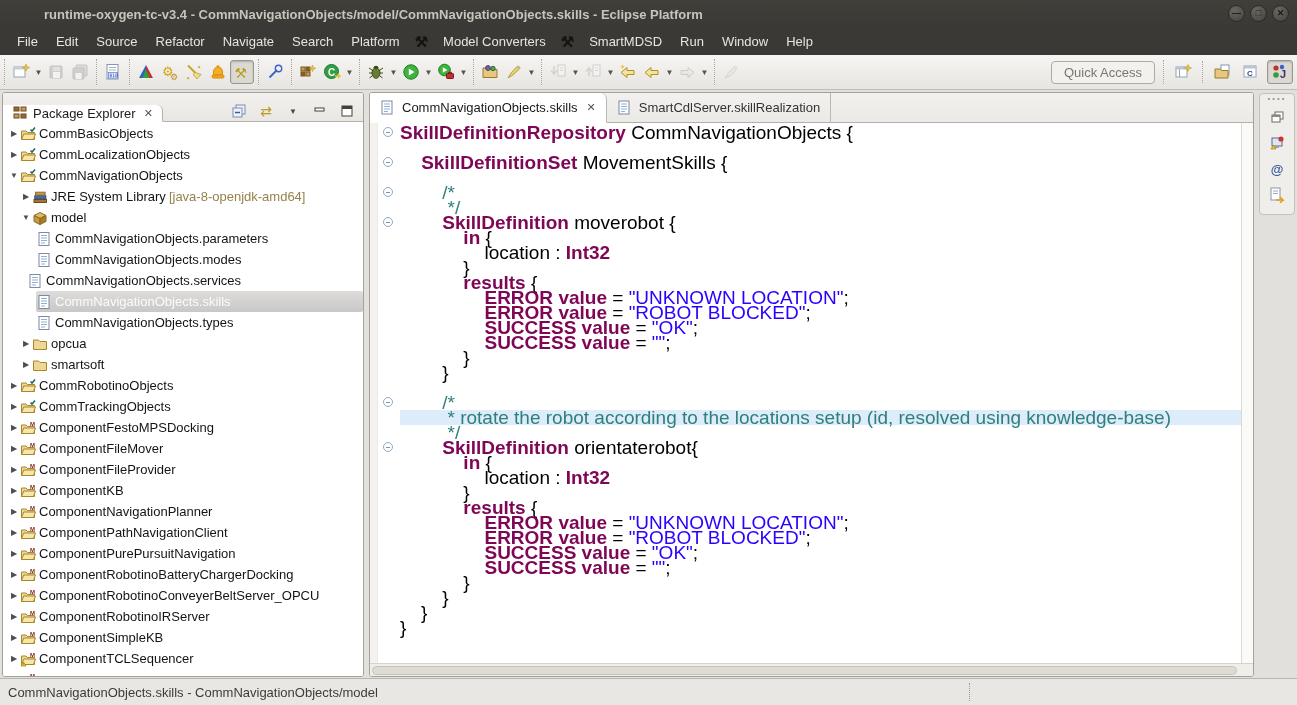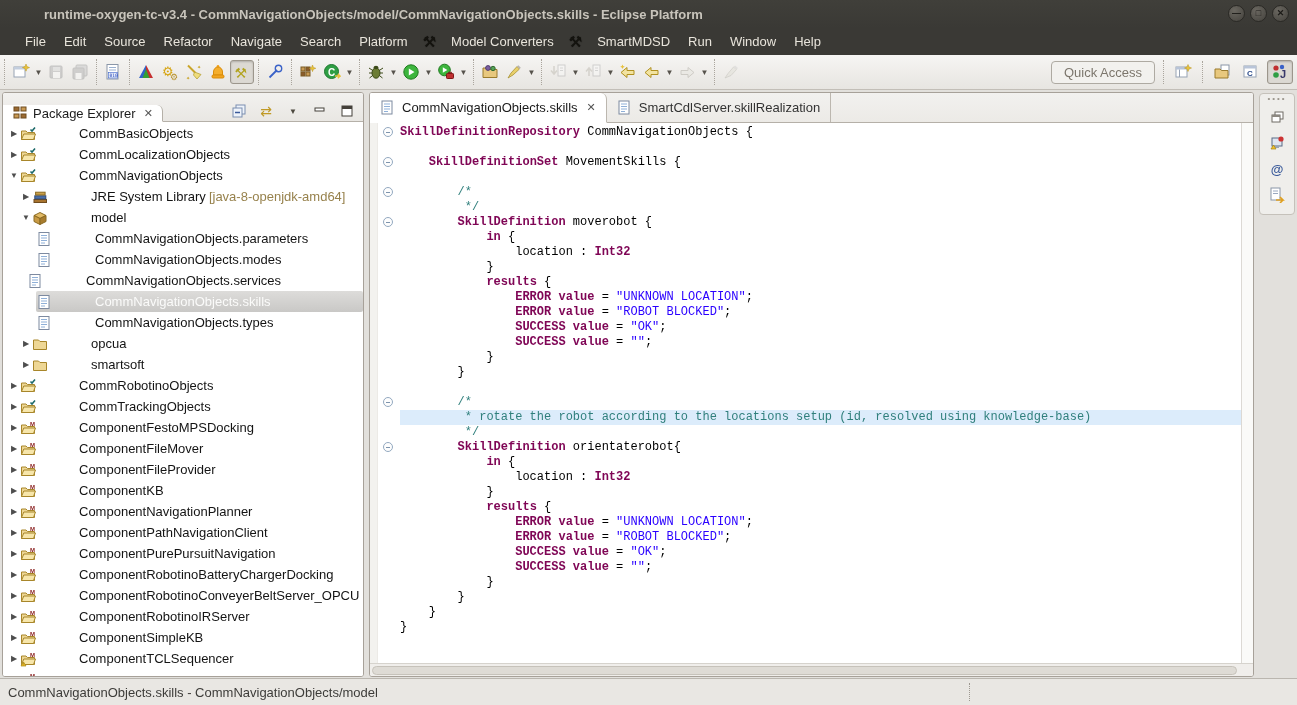--- a/index.html
+++ b/index.html
@@ -23,21 +23,21 @@
   .win-btn {
     width:17px; height:17px; border-radius:50%;
     background: radial-gradient(circle at 35% 30%, #6a6760, #44423d);
     border:1px solid #2a2925;
     color:#1b1a17; font-size:9px; line-height:15px; text-align:center;
   }
   
   .menubar {
     position:absolute; left:0; top:28px; right:0; height:27px;
     background:#3a3935;
-    display:flex; align-items:center; padding-left:16px;
+    display:flex; align-items:center; padding-left:8px;
   }
   .menu-item { color:#e8e4db; padding:4px 9px; font-size:13px; }
   .menu-tool-icon { color:#15140f; font-size:15px; padding:0 6px; text-shadow:0 0 1px #000; }
   
   .toolbar {
     position:absolute; left:0; top:55px; right:0; height:35px;
     background: linear-gradient(#f6f5f3, #e7e5e1);
     border-bottom:1px solid #c2beb7;
     display:flex; align-items:center; padding:0 4px;
   }
@@ -71,21 +71,21 @@
   }
   .view-tools { display:flex; align-items:center; margin-left:auto; padding-right:6px; gap:7px; }
   .view-tool-btn { width:20px; height:20px; display:flex; align-items:center; justify-content:center; font-size:12px; color:#4c483f; }
   .close-x { font-size:11px; color:#555; margin-left:3px; }
   
   .tree { position:absolute; top:29px; left:0; right:0; bottom:0; overflow:hidden; background:#fff; padding-top:1px; }
   .tree-row { height:21px; display:flex; align-items:center; white-space:nowrap; }
   .tree-arrow { width:12px; flex:none; font-size:8px; color:#4e4e4e; text-align:center; }
   .tree-content { display:flex; align-items:center; gap:3px; flex:1; height:21px; padding-right:2px; overflow:hidden; }
   .tree-row.selected .tree-content { background:linear-gradient(#dddcda,#c9c8c6); color:#fbfbfa; border-radius:2px; }
-  .tree-label { font-size:13px; color:#141414;margin-left:40px; }
+  .tree-label { font-size:13px; color:#141414; }
   .tree-row.selected .tree-label { color:#fbfbfa; }
   .tree-suffix { font-size:13px; color:#97824d; }
   .tree-icon { width:16px; height:16px; flex:none; }
   
   .editor-tabbar {
     height:30px; background:linear-gradient(#f2f1ef,#eceae6);
     border-bottom:1px solid #b5b0a8; display:flex; align-items:stretch;
   }
   .editor-tab {
     display:flex; align-items:center; gap:6px; padding:0 10px;
@@ -97,21 +97,21 @@
   .annotation-ruler { position:absolute; left:0; top:0; bottom:0; width:8px; background:#f3f2ef; border-right:1px solid #eceae6; }
   .overview-ruler { position:absolute; right:0; top:0; bottom:0; width:12px; background:#fafaf8; border-left:1px solid #dcd9d4; }
   .code-scroll { position:absolute; left:0; right:12px; top:0; bottom:0; padding-top:2px; }
   .code-line { display:flex; height:15px; }
   .gutter { width:30px; flex:none; position:relative; }
   .fold-marker {
     position:absolute; left:13px; top:2px; width:10px; height:10px;
     border:1px solid #93a9c0; border-radius:50%; background:#fdfdfd;
   }
   .fold-marker::after { content:""; position:absolute; left:2px; right:2px; top:4px; height:1px; background:#7d94ad; }
-  .code-text { flex:1; white-space:pre; font-family:Liberation Mono, monospace; font-size:12px; line-height:15px; color:#000; }
+  .code-text { flex:1; white-space:pre; font-family:Liberation Sans, sans-serif; font-size:19px; line-height:15px; color:#000; }
   .code-text.hl { background:var(--current-line,#dcecfb); }
   .c-k { color:var(--kw,#7f0555); font-weight:bold; }
   .c-s { color:var(--str,#2a00ff); }
   .c-c { color:var(--com,#2f7f7c); }
   .c-p { color:#000; }
   .hscrollbar {
     position:absolute; left:0; right:0; bottom:0; height:13px;
     background:#f0eeeb; border-top:1px solid #d6d3cd;
   }
   .hscroll-thumb { position:absolute; left:2px; right:16px; top:2px; height:9px; background:#dedbd5; border:1px solid #c6c2ba; border-radius:5px; }

